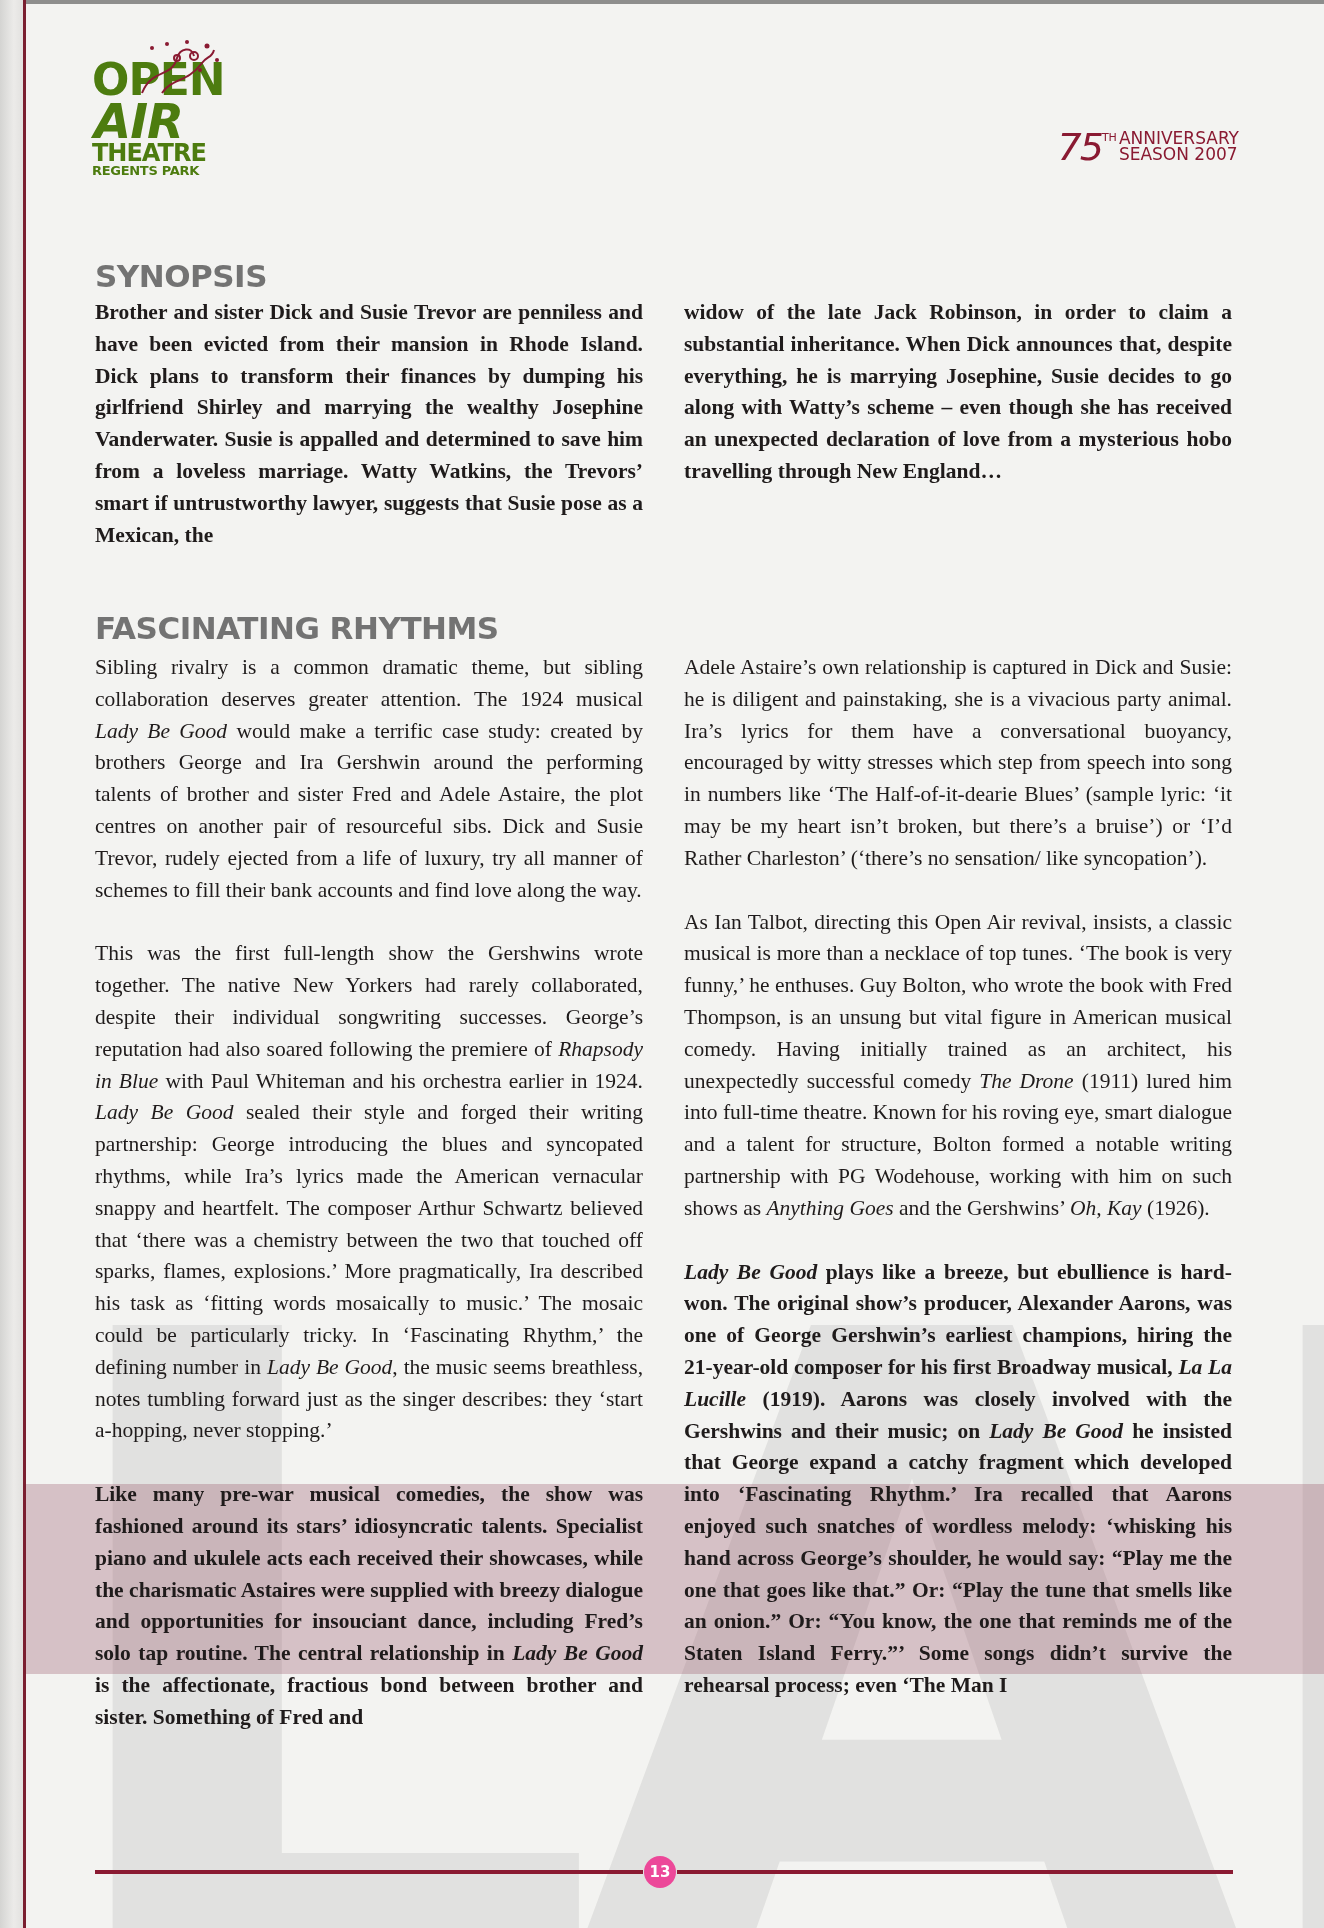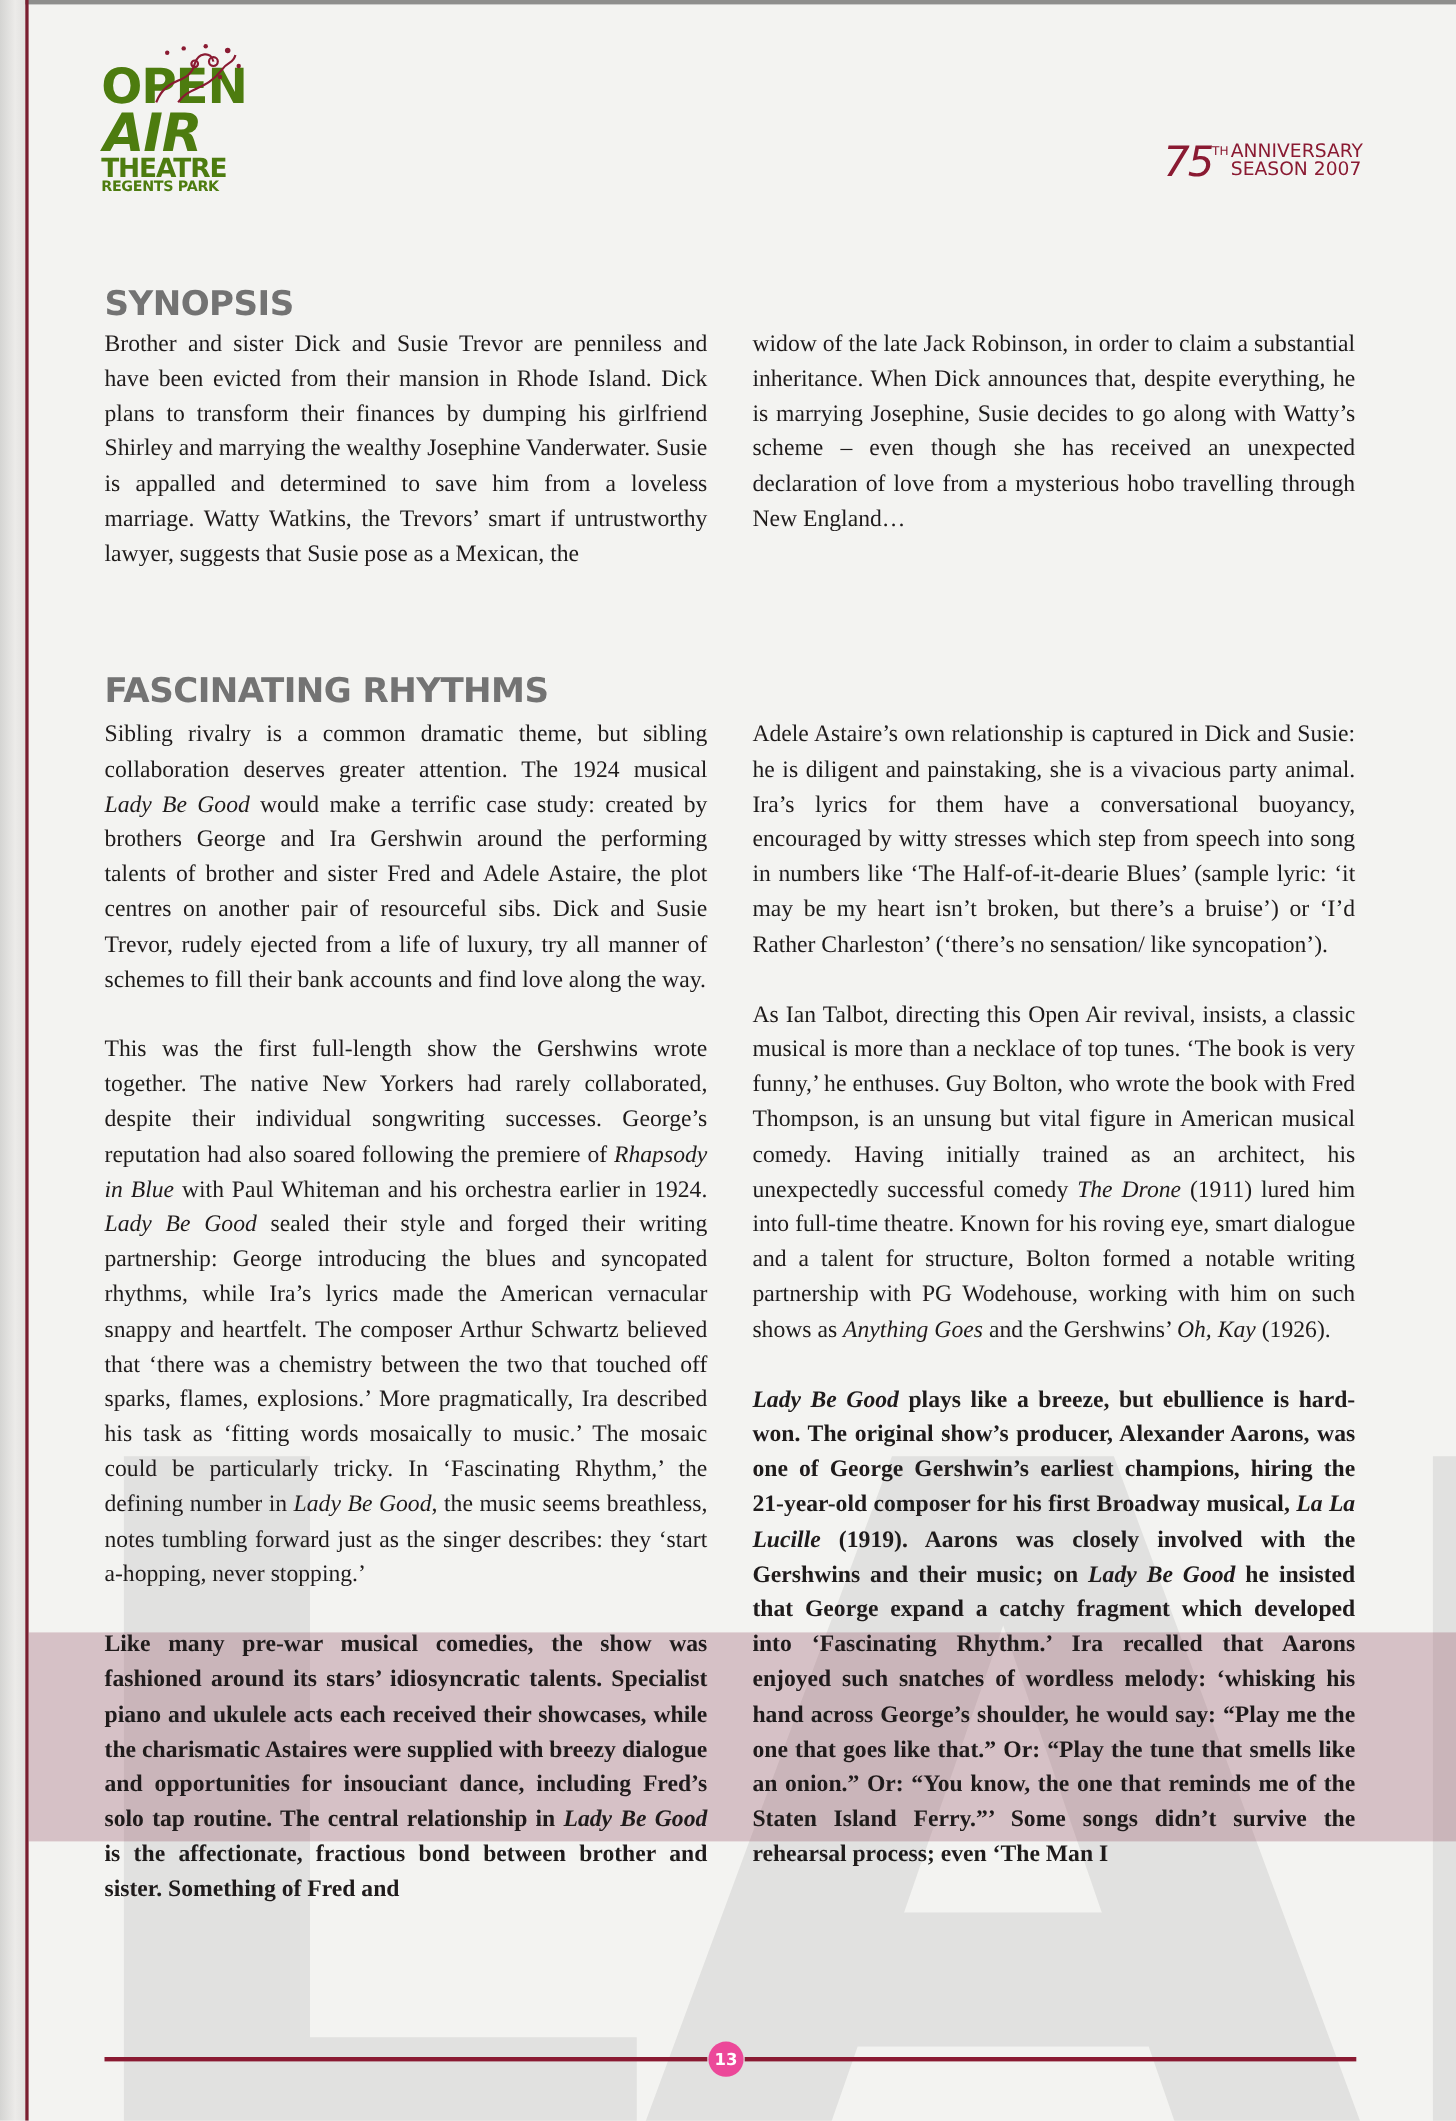--- a/index.html
+++ b/index.html
@@ -39,21 +39,21 @@
   .anniv { position:absolute; right:85px; top:94px; display:flex; align-items:flex-start; color:#8a1a32; font-family:"DejaVu Sans", sans-serif; font-weight:normal;margin-top:36px; }
   .anniv .big { font-size:38px; line-height:34px; font-style:italic; letter-spacing:-2px; }
   .anniv .th { font-size:11px; line-height:12px; margin-top:2px; }
   .anniv .stack { font-size:17px; line-height:16px; margin-left:2px; }
 
   h2 {
     position:absolute; margin:0; color:#737373;
     font-family:"DejaVu Sans", sans-serif; font-weight:bold; font-size:31px; letter-spacing:-0.5px;
   }
   .col { position:absolute; width:548px; text-align:justify; }
-  .syn { font-weight:normal; font-size:21.5px; line-height:31.8px; }
+  .syn { font-weight:bold; font-size:21.5px; line-height:31.8px; }
   .body p { margin:0 0 32px 0; font-size:21.5px; line-height:31.8px; }
   .body p:last-child { margin-bottom:0;font-weight:bold; }
   em { font-style:italic; }
 
   .footer-line { position:absolute; top:1870px; height:4px; background:#8a1a32; }
   .pagenum {
     position:absolute; left:644px; top:1856px; width:32px; height:32px; border-radius:50%;
     background:#ec4899; color:#fff; font-family:"DejaVu Sans", sans-serif; font-weight:bold;
     font-size:15px; text-align:center; line-height:32px;
   }

